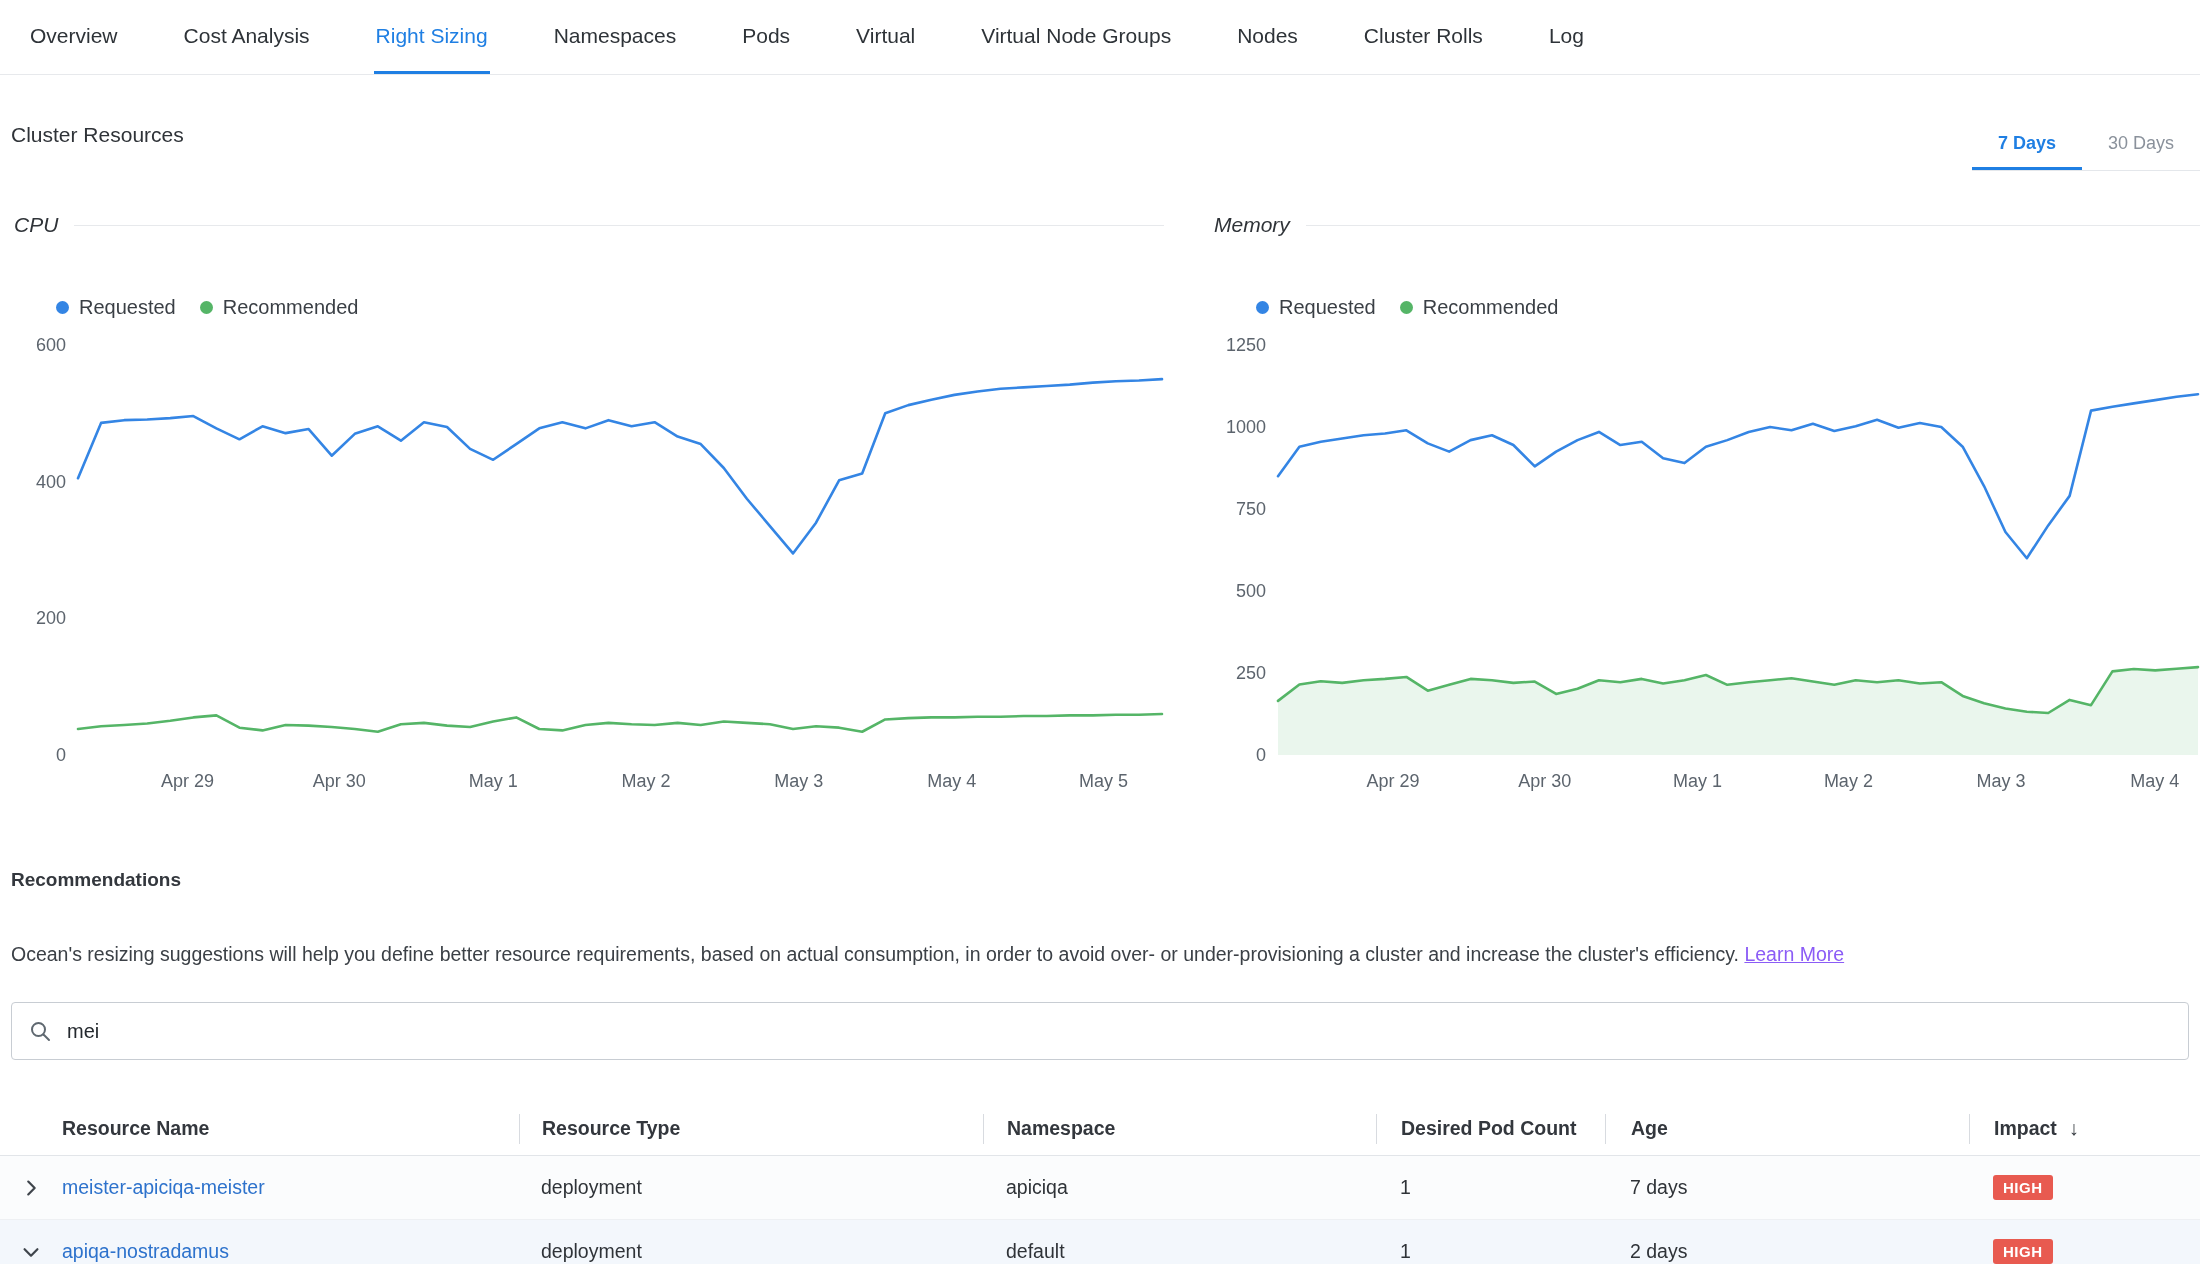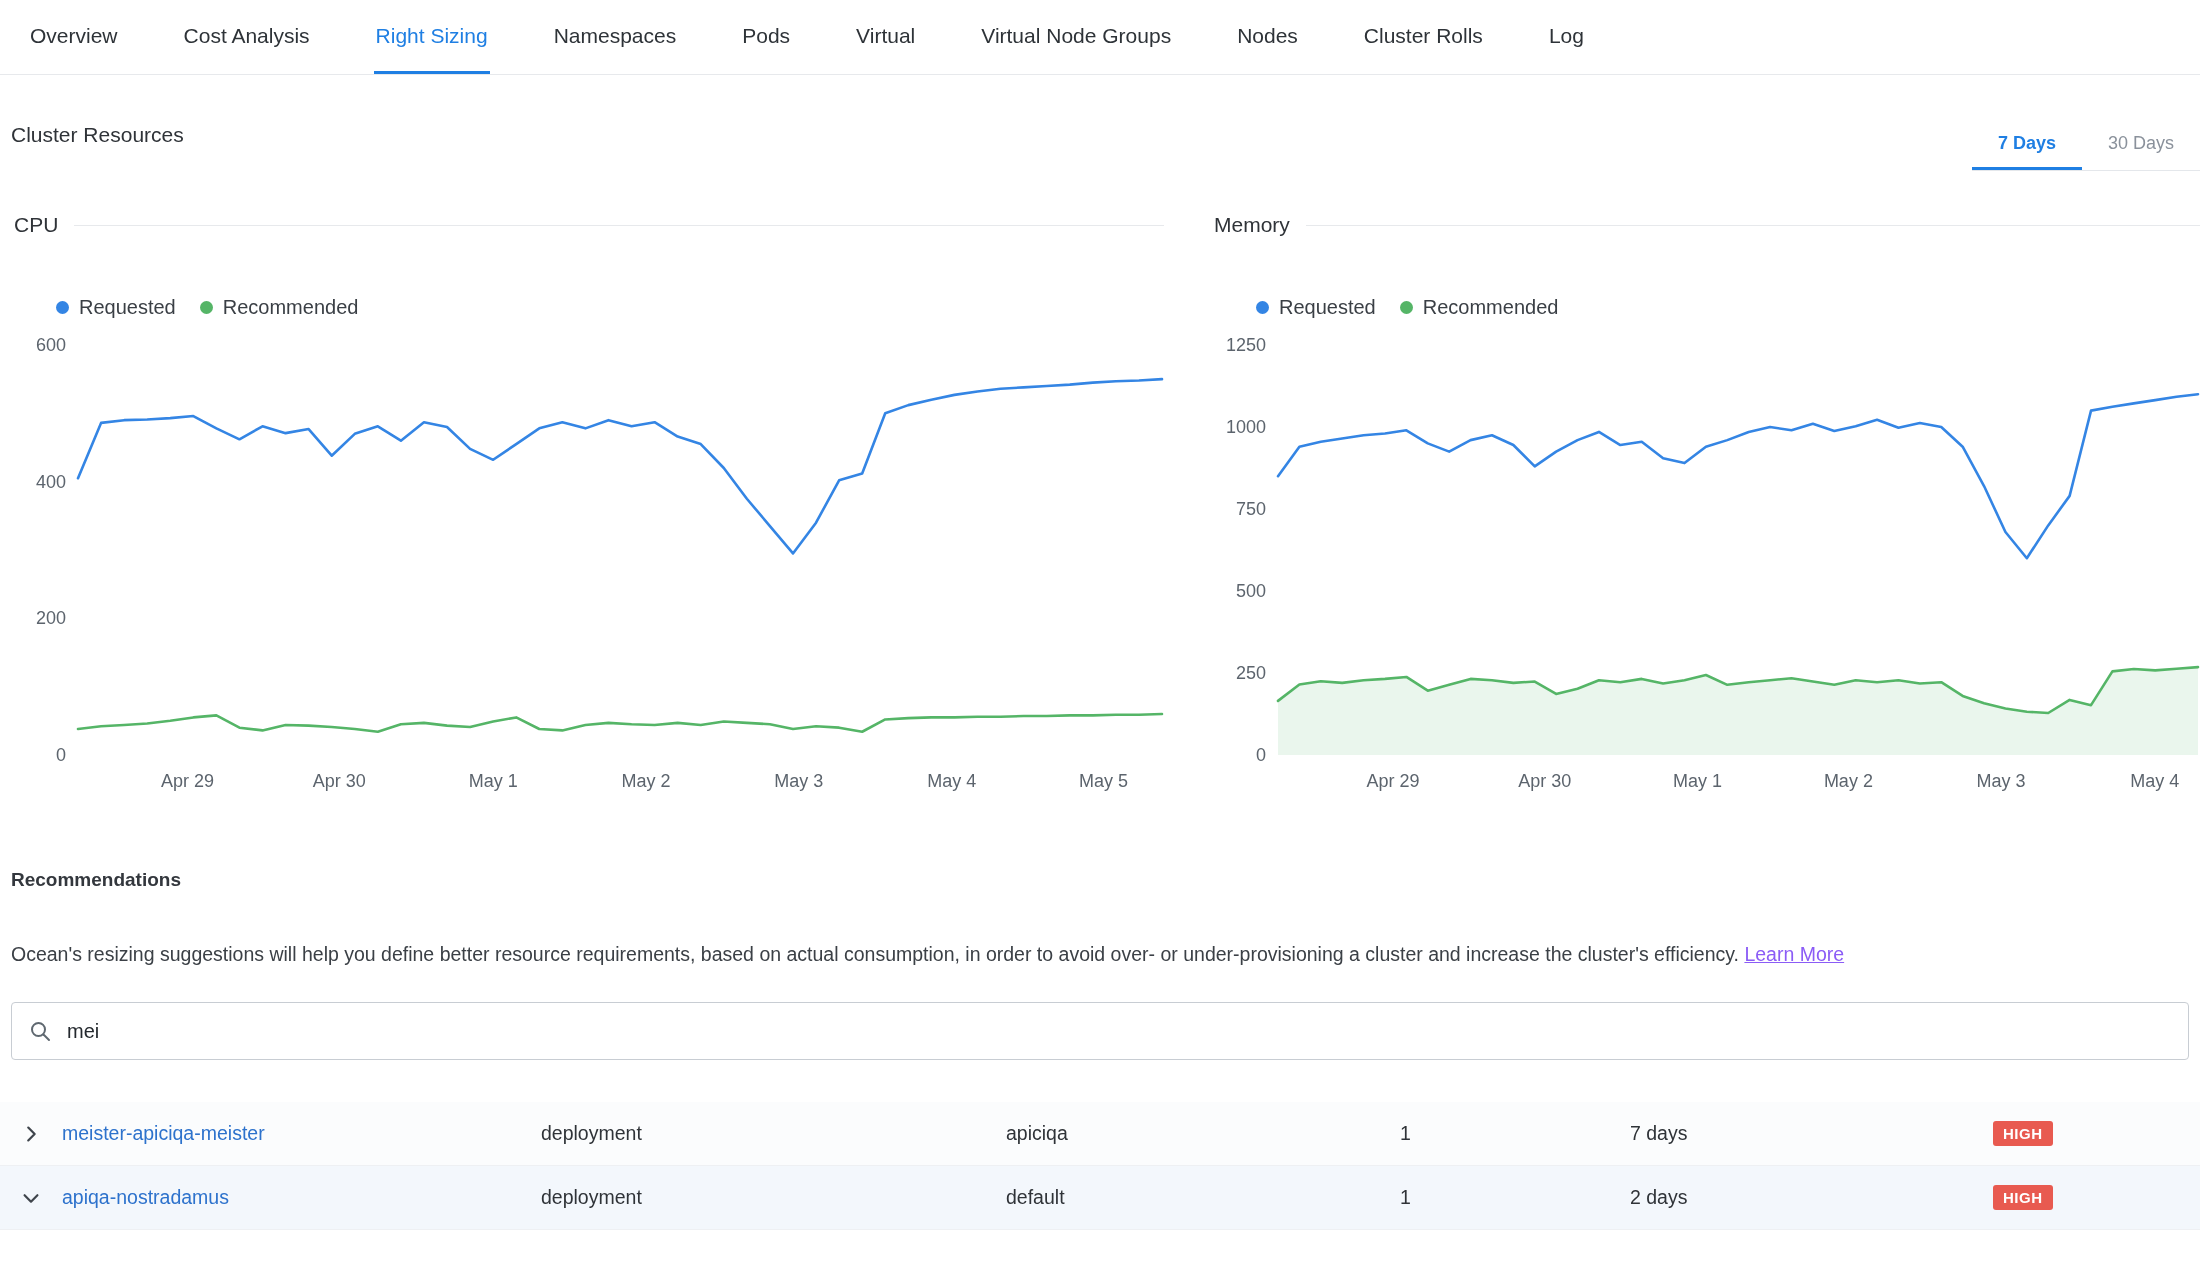--- a/index.html
+++ b/index.html
@@ -31,21 +31,21 @@
   .range-tab {
     font-size:18px; padding:14px 26px 16px; color:#8a919b; cursor:pointer; white-space:nowrap;
   }
   .range-tab.active { color:#1f7fe3; font-weight:700; box-shadow:inset 0 -3px 0 #1f7fe3; }
 
   
   .charts-row { display:flex; gap:50px; padding-left:14px; margin-top:42px; }
   .chart-block.cpu { width:1150px; flex:none; }
   .chart-block.mem { flex:1; min-width:0; }
   .chart-title-row { display:flex; align-items:center; gap:16px; }
-  .chart-title { font-size:21px; color:#2f3338; white-space:nowrap; }
+  .chart-title { font-size:21px; color:#2f3338; white-space:nowrap;font-style:italic; }
   .title-rule { flex:1; height:1px; background:#e7e9ec; }
   .legend { display:flex; gap:24px; margin:56px 0 0 42px; align-items:center; height:28px; }
   .legend-item { display:flex; align-items:center; gap:10px; font-size:20px; color:#3a3f45; cursor:pointer; }
   .legend-dot { width:13px; height:13px; border-radius:50%; }
   .chart-svg-holder { margin-top:8px; }
   svg.chart-svg { display:block; }
   svg .tick { font-family:"Liberation Sans", sans-serif; font-size:18px; fill:#5c646d; }
 
   
   .reco-title { font-size:19px; font-weight:700; color:#33373d; margin:70px 0 0 11px; }
@@ -191,20 +191,41 @@
 
 <div class="search-box">
   <svg width="24" height="24" viewBox="0 0 24 24">
     <circle cx="10.5" cy="10.5" r="6.5" fill="none" stroke="#5f6870" stroke-width="2"></circle>
     <line x1="15.5" y1="15.5" x2="21" y2="21" stroke="#5f6870" stroke-width="2" stroke-linecap="round"></line>
   </svg>
   <input type="text" value="mei" style="">
 </div>
 
 <div class="table">
+  <div class="trow thead">
+    <div class="hcell name-h">
+        <span>Resource Name</span>
+      </div>
+    <div class="hcell bl pad-type">
+        <span>Resource Type</span>
+      </div>
+    <div class="hcell bl pad-ns">
+        <span>Namespace</span>
+      </div>
+    <div class="hcell bl pad-pod">
+        <span>Desired Pod Count</span>
+      </div>
+    <div class="hcell bl pad-age">
+        <span>Age</span>
+      </div>
+    <div class="hcell bl pad-impact">
+      <span>Impact</span>
+      <span class="sort-arrow">↓</span>
+    </div>
+  </div>
   <div>
       <div class="trow drow r0">
         <div class="cell chev">
           <svg width="22" height="22" viewBox="0 0 24 24">
             <polyline points="9,5 16,12 9,19" fill="none" stroke="#3f454c" stroke-width="2.4" stroke-linecap="round" stroke-linejoin="round"></polyline>
           </svg>
         </div>
         <div class="cell">
           <a class="rlink">meister-apiciqa-meister</a>
         </div>

